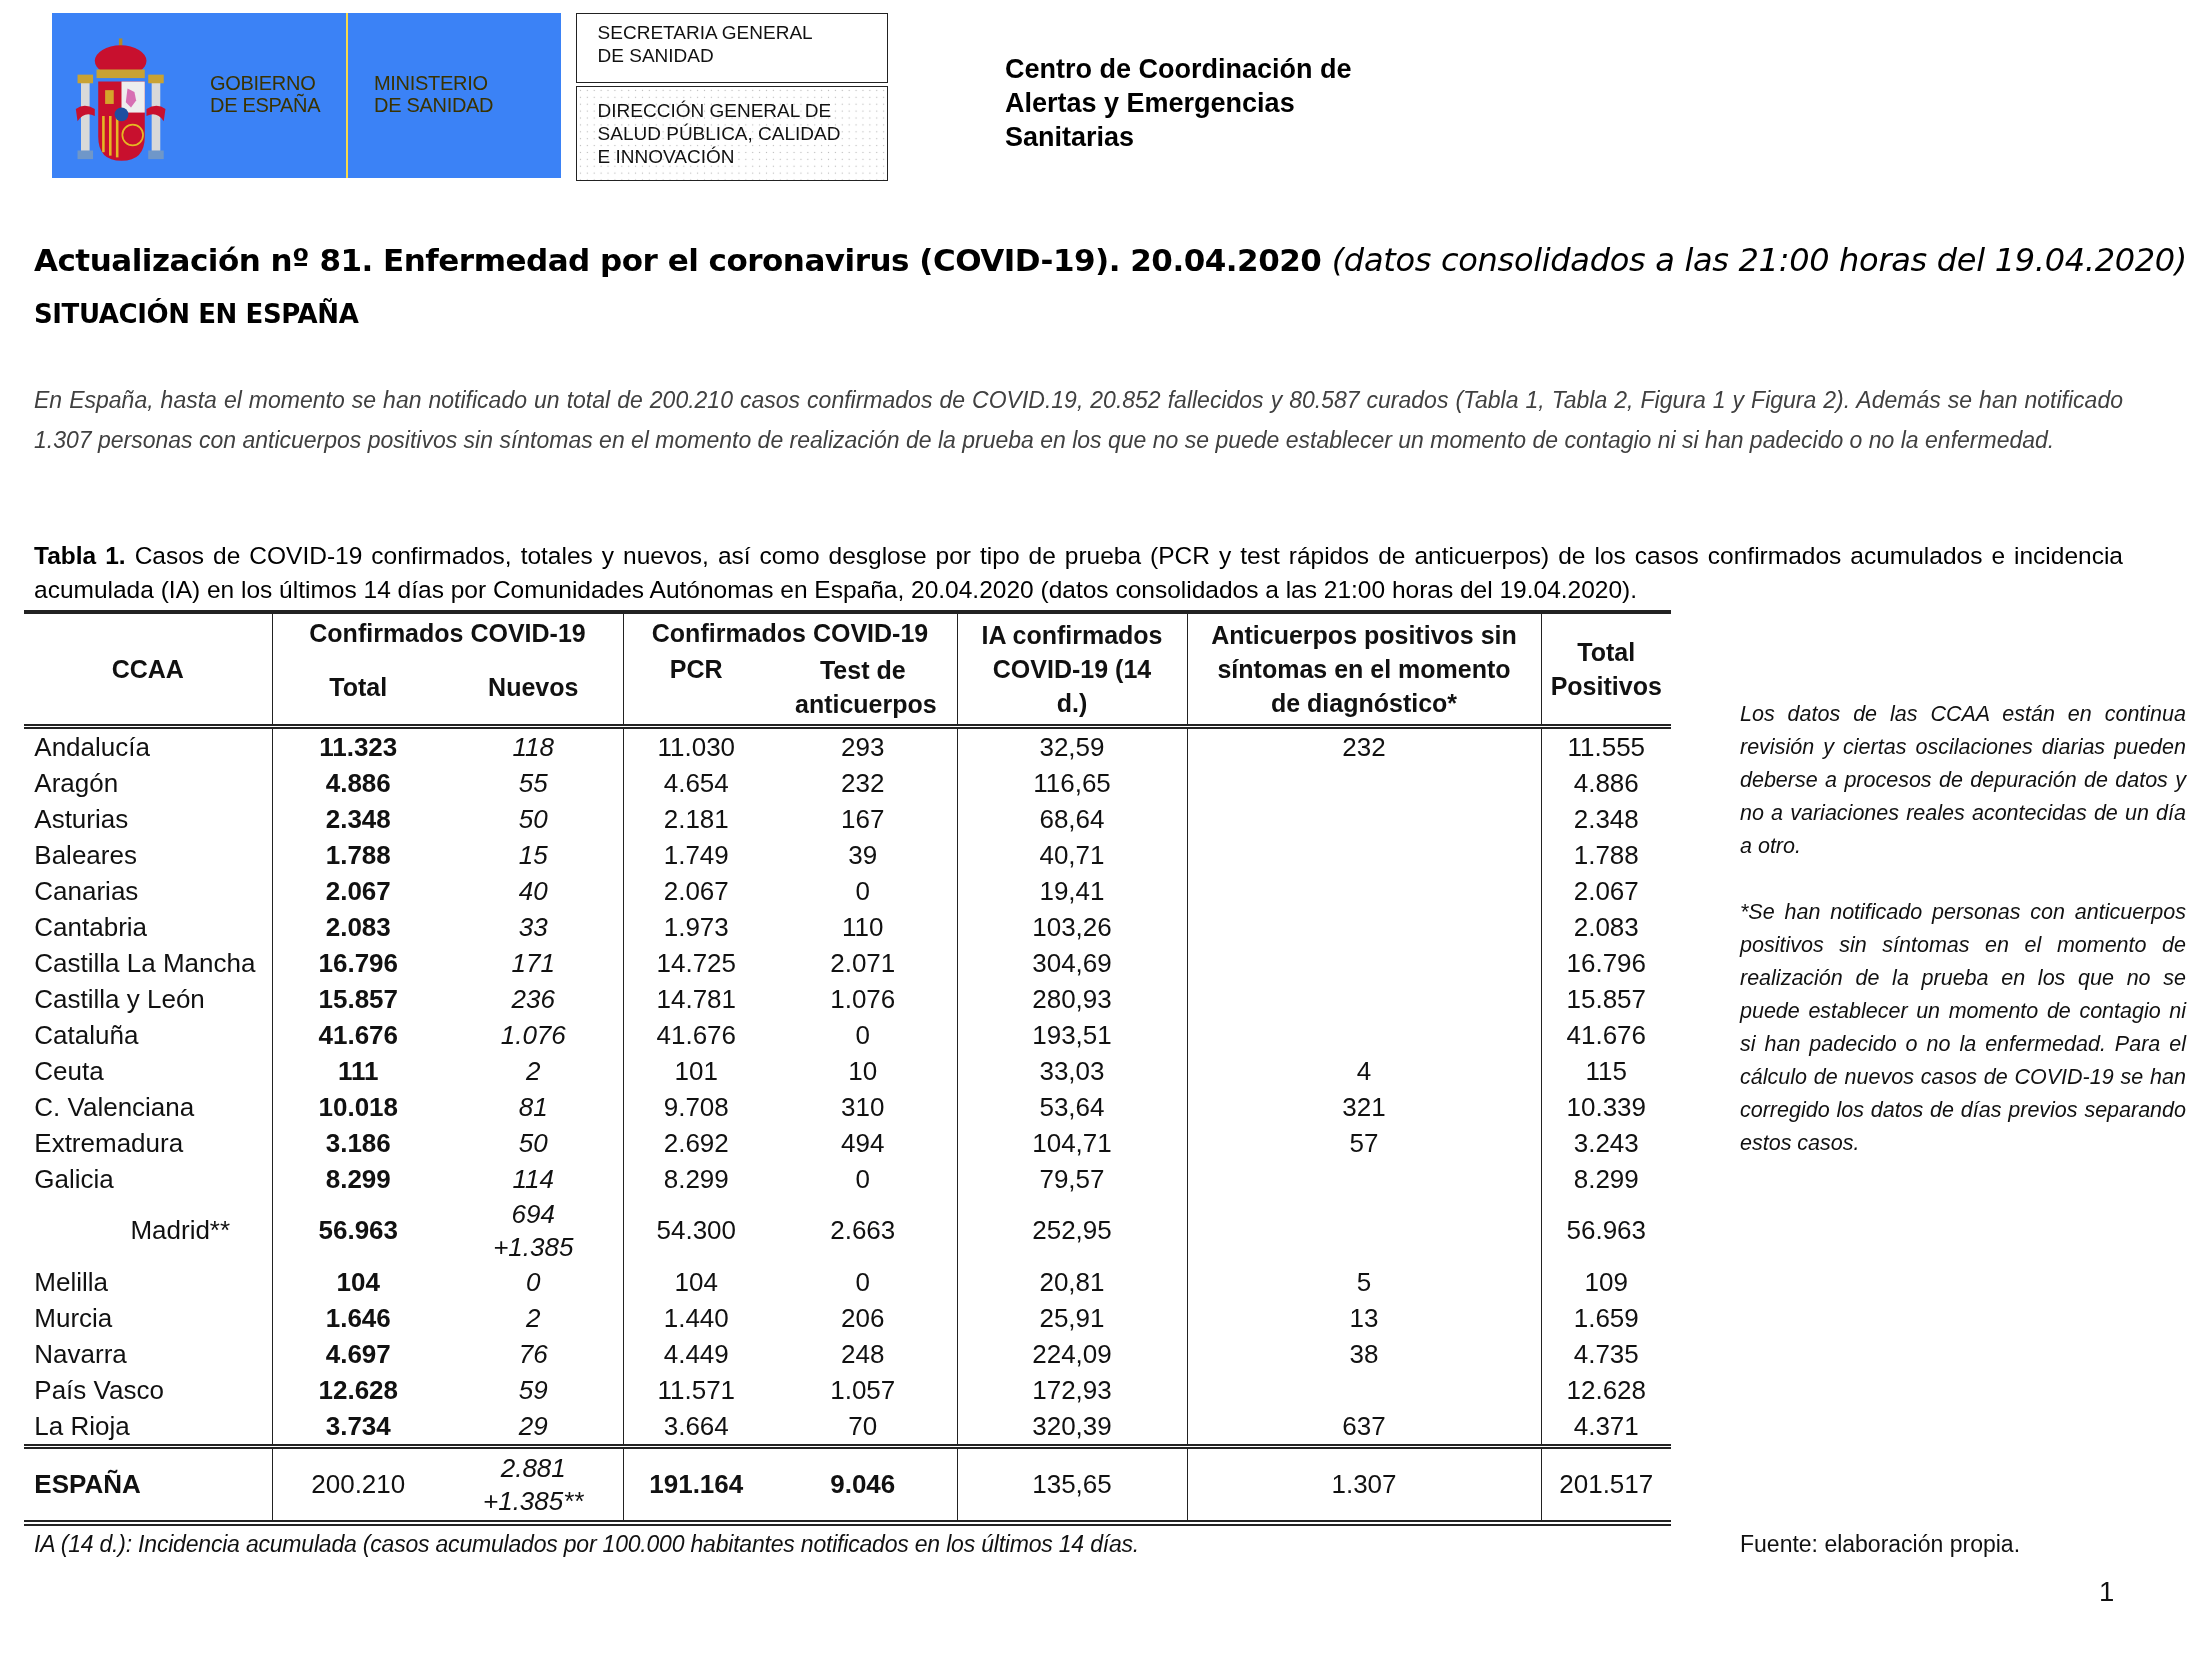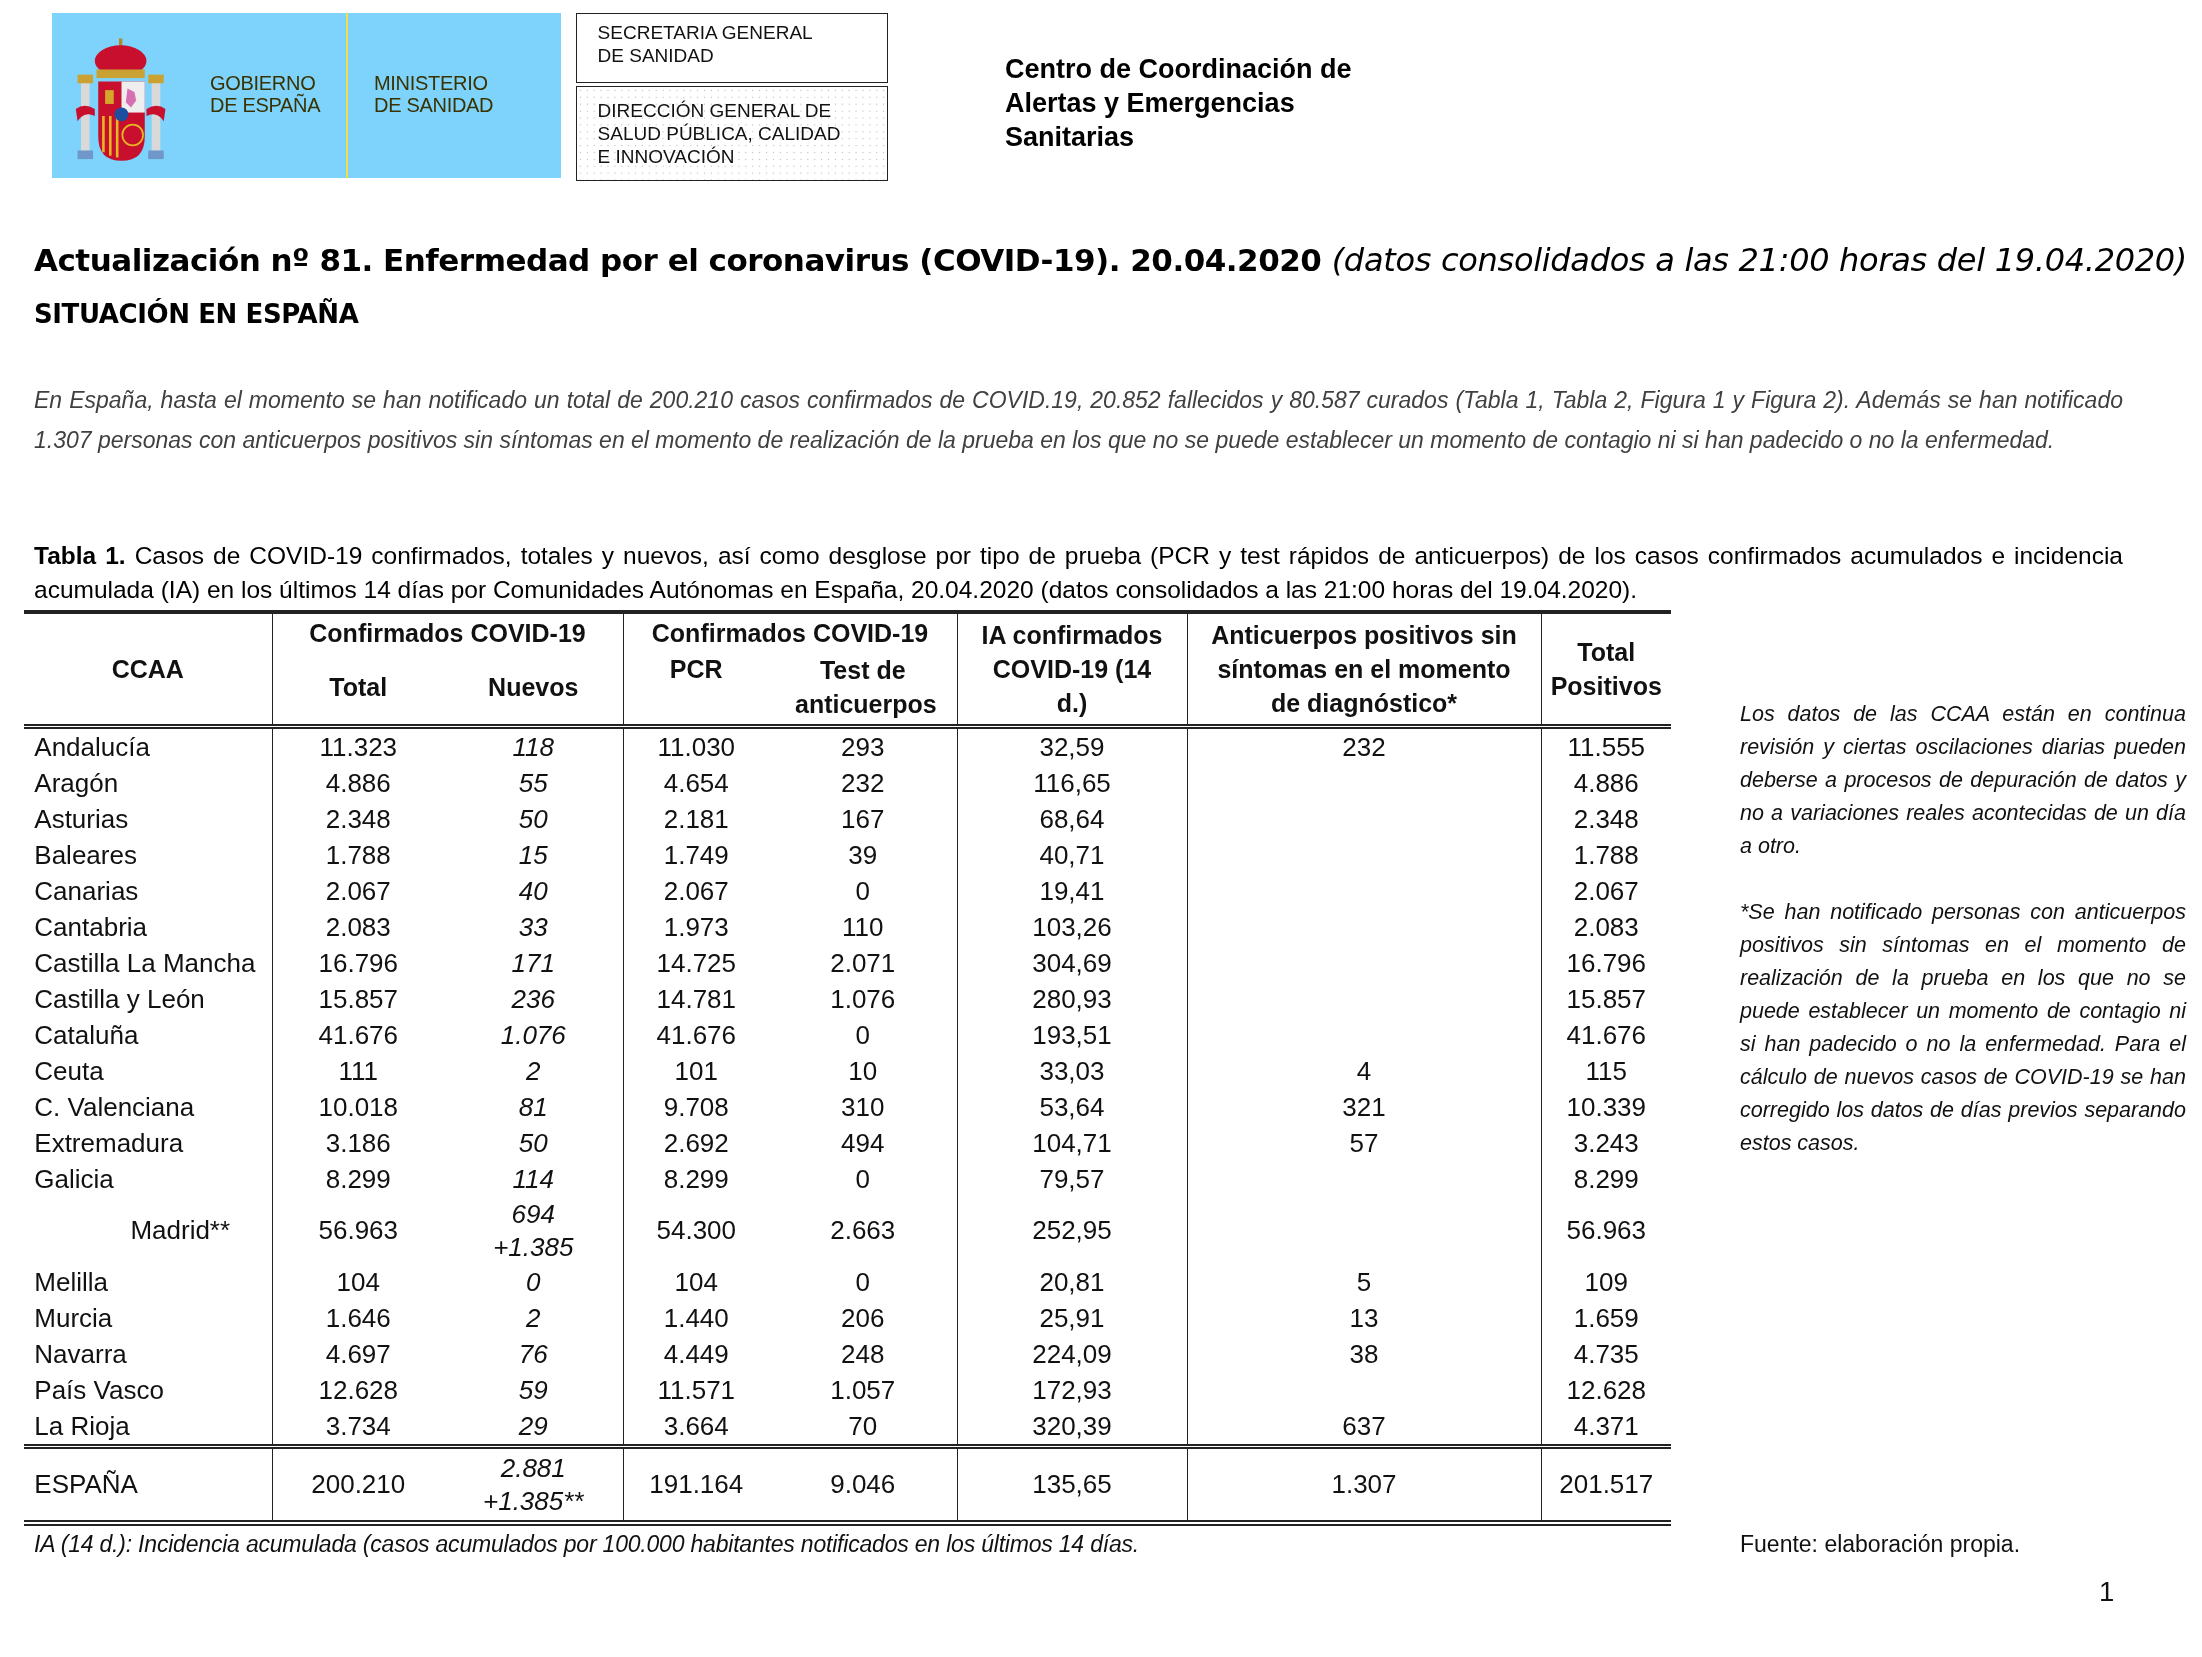--- a/index.html
+++ b/index.html
@@ -1,19 +1,19 @@
 <!DOCTYPE html>
 <html style="font-size:13.8px"><head>
 <meta charset="utf-8">
 <style>
   html, body { margin:0; padding:0; background:#ffffff; }
   body { width:2203px; height:1658px; position:relative; overflow:hidden; color:#111; font-family:"Liberation Sans", sans-serif; }
   .abs { position:absolute; }
   
-  .logo-box { left:52px; top:13px; width:509px; height:165px; background:#7dd3fc; }
+  .logo-box { left:52px; top:13px; width:509px; height:165px; background:#3b82f6; }
   .logo-divider { left:294px; top:0; width:1.7px; height:165px; background:#f8da4a; }
   .logo-text { font-family:"Liberation Sans", sans-serif; font-size:20px; line-height:21.5px; color:#3a3200; letter-spacing:-0.3px; }
   .gob { left:158px; top:60px; }
   .min { left:322px; top:60px; }
   .box1 { left:576px; top:13px; width:312px; height:70px; border:1.7px solid #222; box-sizing:border-box; background:#fff; }
   .box2 { left:576px; top:86px; width:312px; height:95px; border:1.7px solid #222; box-sizing:border-box;
           background-color:#fff;
           background-image: radial-gradient(#bbb 0.8px, transparent 1px);
           background-size:6.9px 6.9px; }
   .box-text { font-family:"Liberation Sans", sans-serif; font-size:19px; line-height:23px; color:#111; padding:6.9px 0 0 20.6px; }
@@ -29,21 +29,21 @@
   .tbl-wrap { left:24px; top:610px; width:1647px; }
   table.t { border-collapse:collapse; width:1647px; table-layout:fixed; font-family:"Liberation Sans", sans-serif; font-size:26px; color:#111; }
   table.t th, table.t td { padding:0; text-align:center; vertical-align:middle; }
   table.t thead tr:first-child th { border-top:4.3px solid #222; }
   table.t th { font-weight:bold; font-size:25px; line-height:34px; }
   .vl { border-left:1.7px solid #222; }
   table.t thead tr:last-child th, table.t thead th.full { border-bottom:5.2px double #222; }
   table.t tbody td { height:36px; line-height:26px; }
   table.t tbody td.name { text-align:left; padding-left:10.3px; }
   table.t tbody td.madrid { padding-left:65px;text-align:center; }
-  table.t td.b { font-weight:normal; }
+  table.t td.b { font-weight:bold; }
   table.t td.i { font-style:italic; }
   table.t tr.total td { border-top:5.2px double #222; border-bottom:6px double #222; height:71px; line-height:33px; }
   table.t tr.tall td { height:67px; line-height:33px; }
   .ia-note { left:34px; top:1531px; font-family:"Liberation Sans", sans-serif; font-style:italic; font-size:23px; color:#111; letter-spacing:-0.2px; }
   .side { left:1740px; top:698px; width:446px; font-family:"Liberation Sans", sans-serif; font-style:italic; font-size:21.5px; line-height:33px; color:#111; text-align:justify; }
   .side p { margin:0 0 33px 0; }
   .fuente { left:1740px; top:1531px; font-family:"Liberation Sans", sans-serif; font-size:23px; color:#111; }
   .pagenum { left:2099px; top:1576px; font-family:"Liberation Sans", sans-serif; font-size:27.5px; color:#111; }
 </style>
 </head>

